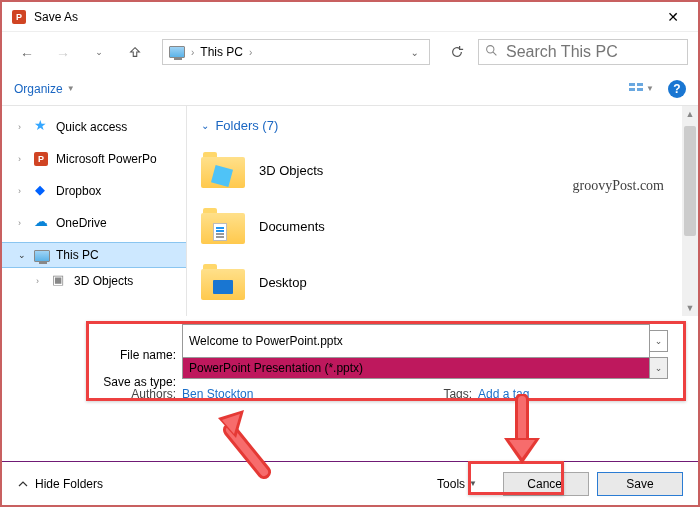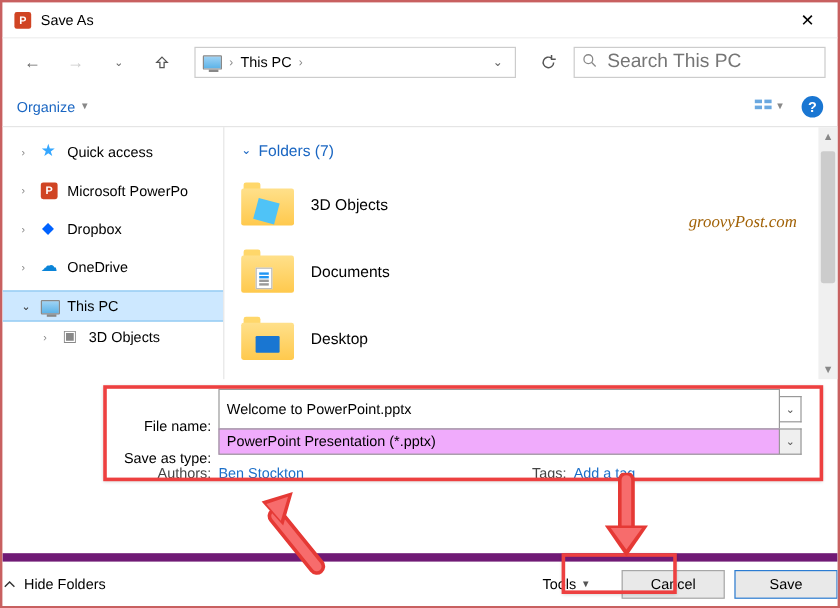--- a/index.html
+++ b/index.html
@@ -220,24 +220,23 @@
   }
   .folder-ic .doc::before {
     content: ""; position: absolute; top: 3px; left: 2px; right: 2px;
     height: 2px; background: #2196f3;
     box-shadow: 0 3px 0 #2196f3, 0 6px 0 #999, 0 9px 0 #999;
   }
   .folder-name { font-size: 13px; }
   .watermark {
     position: absolute;
     top: 72px; right: 34px;
-    color: #a16207;
+    color: #404040;
     font-size: 14px;
     font-family: Georgia, serif;
-    font-style: italic;
     pointer-events: none;
   }
   .scrollbar-v {
     position: absolute; right: 0; top: 0; bottom: 0;
     width: 16px;
     background: #f0f0f0;
   }
   .scrollbar-v .thumb {
     position: absolute; left: 2px; right: 2px;
     top: 20px; height: 110px;
@@ -279,21 +278,21 @@
     width: 18px; height: 22px;
     border: 1px solid #999; border-left: none;
     display: flex; align-items: center; justify-content: center;
     font-size: 9px; color: #555;
     cursor: pointer;
   }
   .savetype {
     flex: 1;
     height: 22px;
     border: 1px solid #999;
-    background: #f0abfc;
+    background: #be185d;
     padding: 0 6px;
     font-size: 12px;
     display: flex; align-items: center;
     cursor: pointer;
   }
   .st-dd {
     width: 18px; height: 22px;
     border: 1px solid #999; border-left: none;
     background: #efefef;
     display: flex; align-items: center; justify-content: center;
@@ -307,24 +306,24 @@
     font-size: 12px;
   }
   .meta-label { width: 82px; text-align: right; padding-right: 6px; color: #444; }
   .meta-link { color: #1b6fc9; cursor: pointer; }
   .tags-area { margin-left: 190px; display: flex; align-items: center; }
   .tags-lbl { color: #444; margin-right: 6px; }
   .bottom-bar {
     position: absolute;
     left: 0; right: 0; bottom: 0;
     height: 44px;
-    border-top: 7px solid #701a75;
-    display: flex;
-    align-items: center;
-    padding: 0 0;
+    border-top: 1px solid #701a75;
+    display: flex;
+    align-items: center;
+    padding: 0 15px;
   }
   .hide-folders {
     display: flex; align-items: center; gap: 6px;
     font-size: 12px;
     cursor: pointer;
   }
   .bb-spacer { flex: 1; }
   .tools {
     display: flex; align-items: center; gap: 4px;
     margin-right: 18px;

